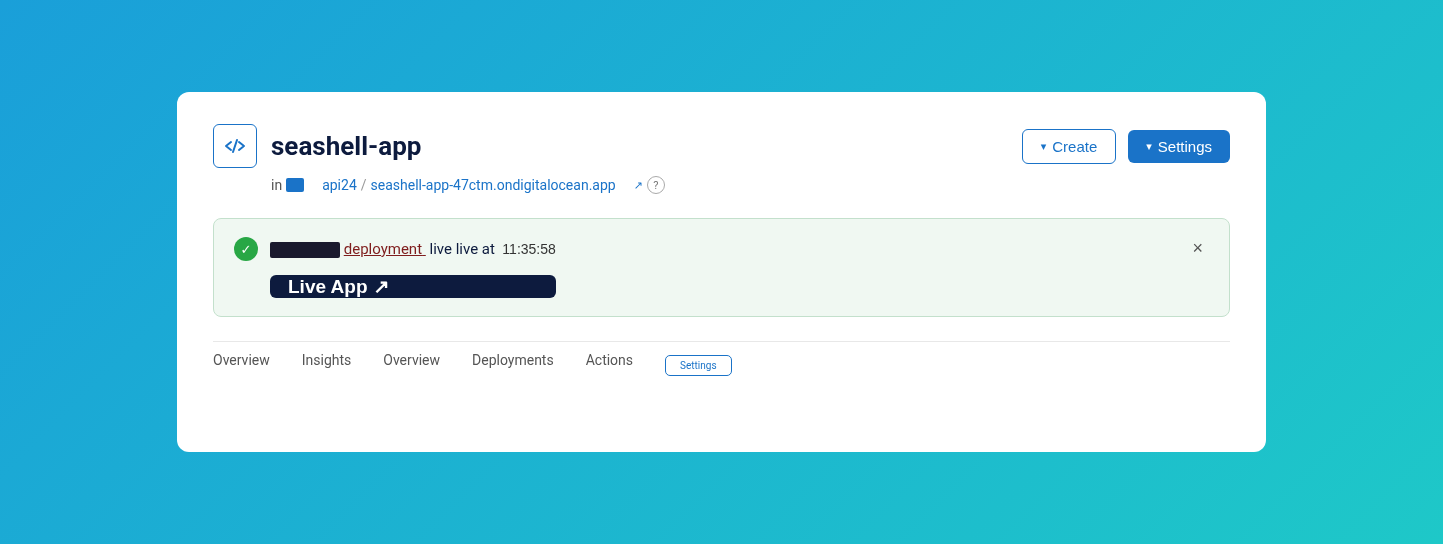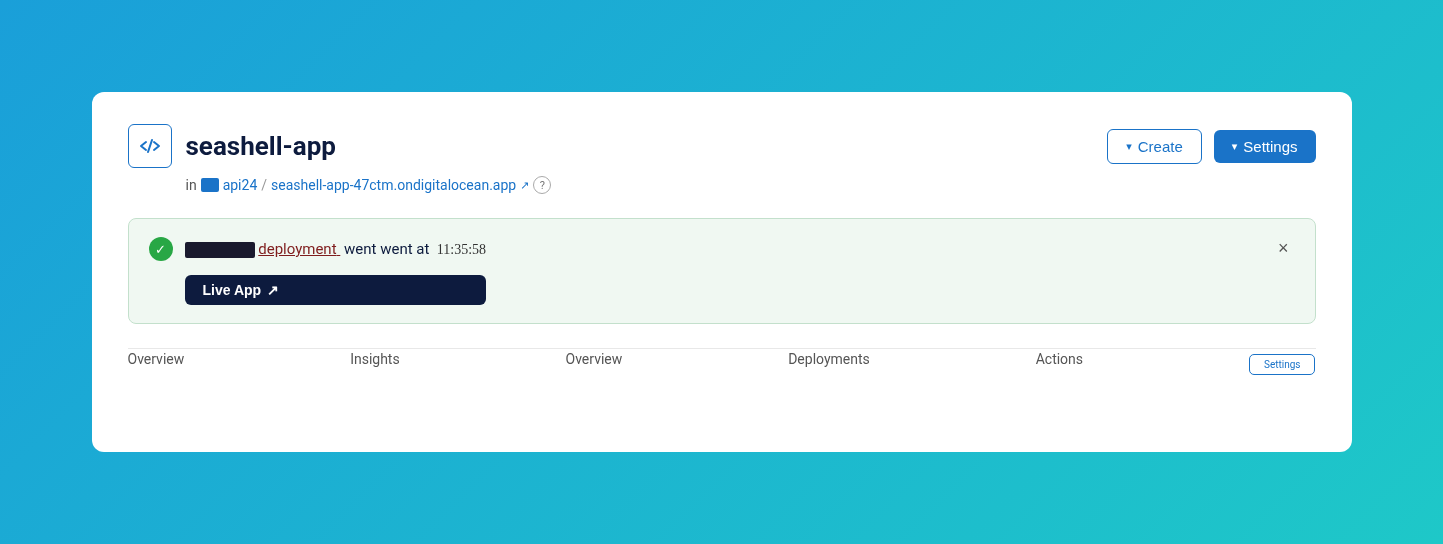--- a/index.html
+++ b/index.html
@@ -8,21 +8,21 @@
       height: 544px;
       background: linear-gradient(135deg, #1a9fd9 0%, #1ec8c8 100%);
       display: flex;
       align-items: center;
       justify-content: center;
       font-family: -apple-system, BlinkMacSystemFont, 'Segoe UI', Roboto, sans-serif;
     }
     .card {
       background: #ffffff;
       border-radius: 12px;
-      width: 1260px;
+      width: 1089px;
       min-height: 360px;
       padding: 32px 36px 0 36px;
       position: relative;
       overflow: hidden;
     }
     .header {
       display: flex;
       align-items: center;
       justify-content: space-between;
       margin-bottom: 8px;
@@ -89,21 +89,21 @@
       font-size: 14px;
       color: #555;
       margin-bottom: 24px;
       margin-left: 58px;
     }
     .breadcrumb-link {
       color: #1a73c8;
       text-decoration: none;
       display: flex;
       align-items: center;
-      gap: 4px;
+      gap: 18px;
     }
     .breadcrumb-link .team-icon {
       width: 18px;
       height: 14px;
       background: #1a73c8;
       border-radius: 2px;
       display: inline-block;
     }
     .breadcrumb-separator {
       color: #999;
@@ -165,31 +165,31 @@
       height: 16px;
       border-radius: 2px;
       vertical-align: middle;
     }
     .deployment-link {
       color: #7f1d1d;
       text-decoration: underline;
       cursor: pointer;
     }
     .timestamp {
-      font-family: Liberation Serif, serif;
+      font-family: Liberation Sans, sans-serif;
       font-size: 14px;
       color: #333;
     }
     .live-app-btn {
       background: #0d1b3e;
       color: #fff;
       border: none;
       border-radius: 6px;
-      padding: 7px 18px;
-      font-size: 14px;
+      padding: 0 18px;
+      font-size: 19px;
       font-weight: 600;
       cursor: pointer;
       display: flex;
       align-items: center;
       gap: 6px;
       margin-left: 36px;
     }
     .close-btn {
       background: none;
       border: none;
@@ -197,24 +197,23 @@
       font-size: 18px;
       cursor: pointer;
       line-height: 1;
       padding: 2px 6px;
     }
     .tabs-row {
       display: flex;
       align-items: center;
       gap: 32px;
       border-top: 1px solid #e8e8e8;
-      padding-top: 2px;
+      padding-top: 10px;
       color: #555;
       font-size: 14px;
-      justify-content: space-between;
     }
     .tab-item {
       padding-bottom: 10px;
       cursor: pointer;
       color: #555;
     }
     .tab-settings {
       border: 1px solid #1a73c8;
       color: #1a73c8;
       padding: 4px 14px;
@@ -266,21 +265,21 @@
 
   <div class="notification-banner">
     <div class="notification-content">
       <div class="notification-top">
         <span class="check-icon">✓</span>
         <span>
           <span class="deployment-redacted"></span>
           <a class="deployment-link">
             <span>deployment</span>
           </a>
-          <span>&nbsp;<span>went went at</span>&nbsp;</span>
+          <span>&nbsp;<span>live live at</span>&nbsp;</span>
           <span class="timestamp">11:35:58</span>
         </span>
       </div>
       <button class="live-app-btn">
         <span>Live App</span>
         <span>↗</span>
       </button>
     </div>
     <button class="close-btn">×</button>
   </div>

